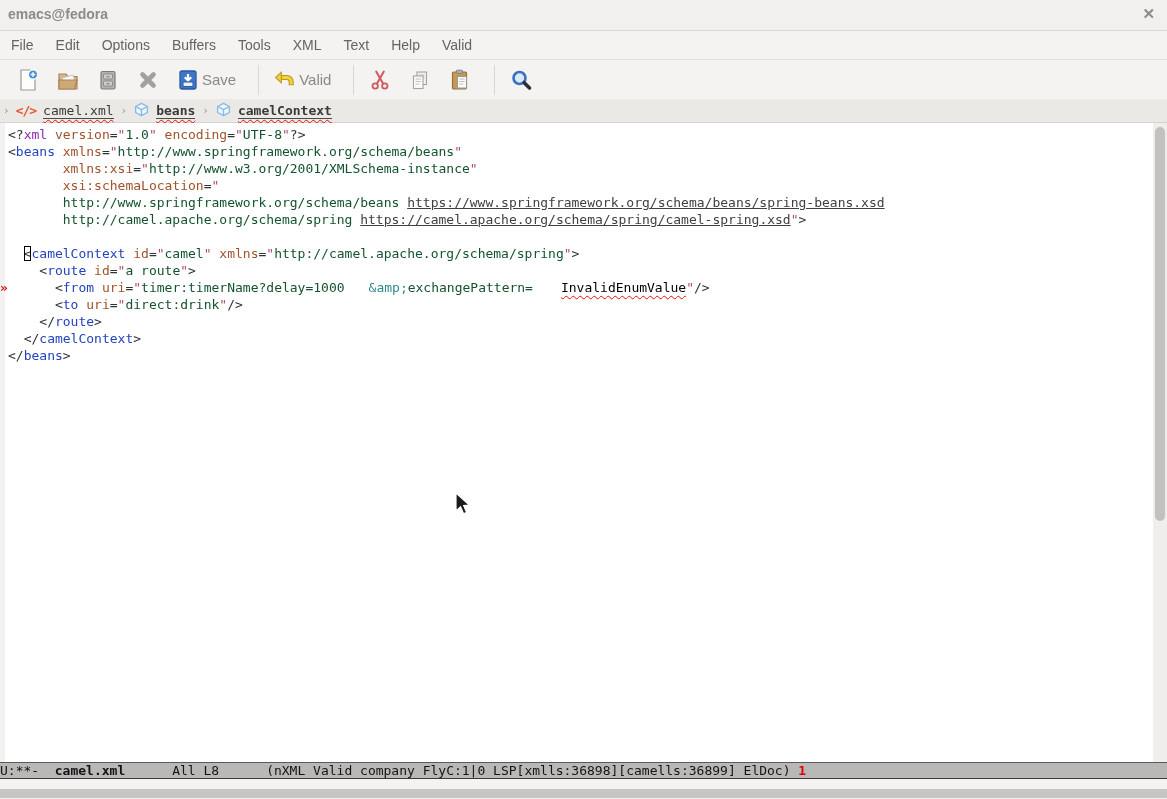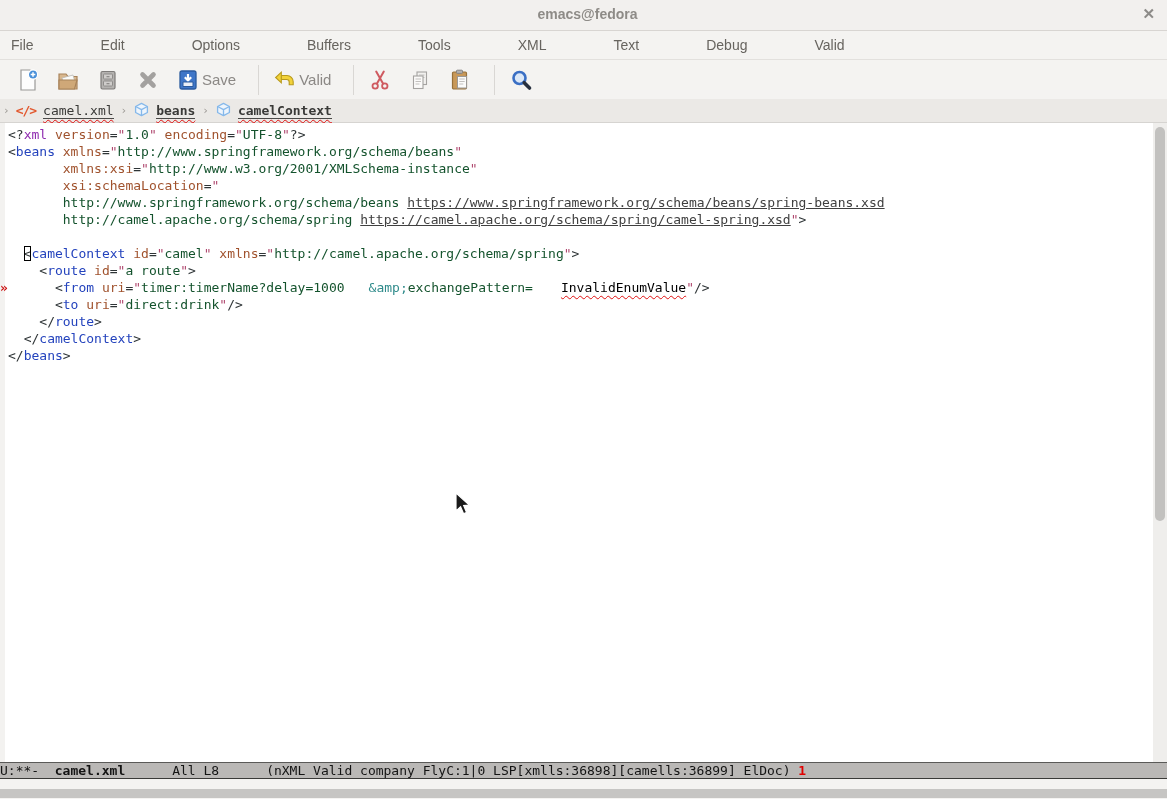--- a/index.html
+++ b/index.html
@@ -1,28 +1,28 @@
 <!DOCTYPE html>
 <html><head>
 <meta charset="utf-8">
 <style>
   * { margin:0; padding:0; box-sizing:border-box; }
   html,body { width:1167px; height:799px; overflow:hidden; }
   body { font-family:"Liberation Sans", sans-serif; background:#f4f3f1; position:relative; }
 
   
   .titlebar { height:31px; background:#f2f0ee; border-bottom:1px solid #d8d5d2; position:relative; }
-  .titlebar .title { position:absolute; left:8px; right:0; top:6px; text-align:center;
+  .titlebar .title { position:absolute; left:8px; right:0; top:6px; text-align:left;
     font-size:14px; font-weight:bold; color:#8e8b87; }
   .titlebar .close { position:absolute; right:12px; top:5px; font-size:15px; font-weight:bold;
     color:#8d8b88; cursor:default; }
 
   
   .menubar { height:29px; background:#f4f3f1; border-bottom:1px solid #e2e0dd;
-    display:flex; align-items:center; padding-left:11px;gap:45px; }
+    display:flex; align-items:center; padding-left:11px; }
   .menubar .mitem { font-size:14px; color:#67645f; margin-right:22px; }
 
   
   .toolbar { height:39px; background:#f4f3f1; display:flex; align-items:center; padding-left:16px; }
   .tbtn { display:flex; align-items:center; margin-right:16px; }
   .tbtn svg { width:24px; height:24px; display:block; }
   .tlabel { font-size:15px; color:#8b8885; margin-left:2px; }
   .tsep { width:1px; height:30px; background:#d9d7d4; margin:0 14px 0 6px; }
 
   
@@ -84,21 +84,21 @@
   </div>
 
   <div class="menubar" id="menubar">
       <span class="mitem">File</span>
       <span class="mitem">Edit</span>
       <span class="mitem">Options</span>
       <span class="mitem">Buffers</span>
       <span class="mitem">Tools</span>
       <span class="mitem">XML</span>
       <span class="mitem">Text</span>
-      <span class="mitem">Debug</span>
+      <span class="mitem">Help</span>
       <span class="mitem">Valid</span>
     </div>
 
   <div class="toolbar">
     <div class="tbtn">
       <span>
           <svg viewBox="0 0 24 24" width="24" height="24">
         <path d="M5 2 h9 l5 5 v15 H5 z" fill="#fdfdfd" stroke="#9a9a98" stroke-width="1.2"></path>
         <path d="M14 2 l5 5 h-5 z" fill="#dcdad8" stroke="#9a9a98" stroke-width="1"></path>
         <circle cx="17" cy="6.5" r="4.6" fill="#4a90d9" stroke="#ffffff" stroke-width="1.2"></circle>

